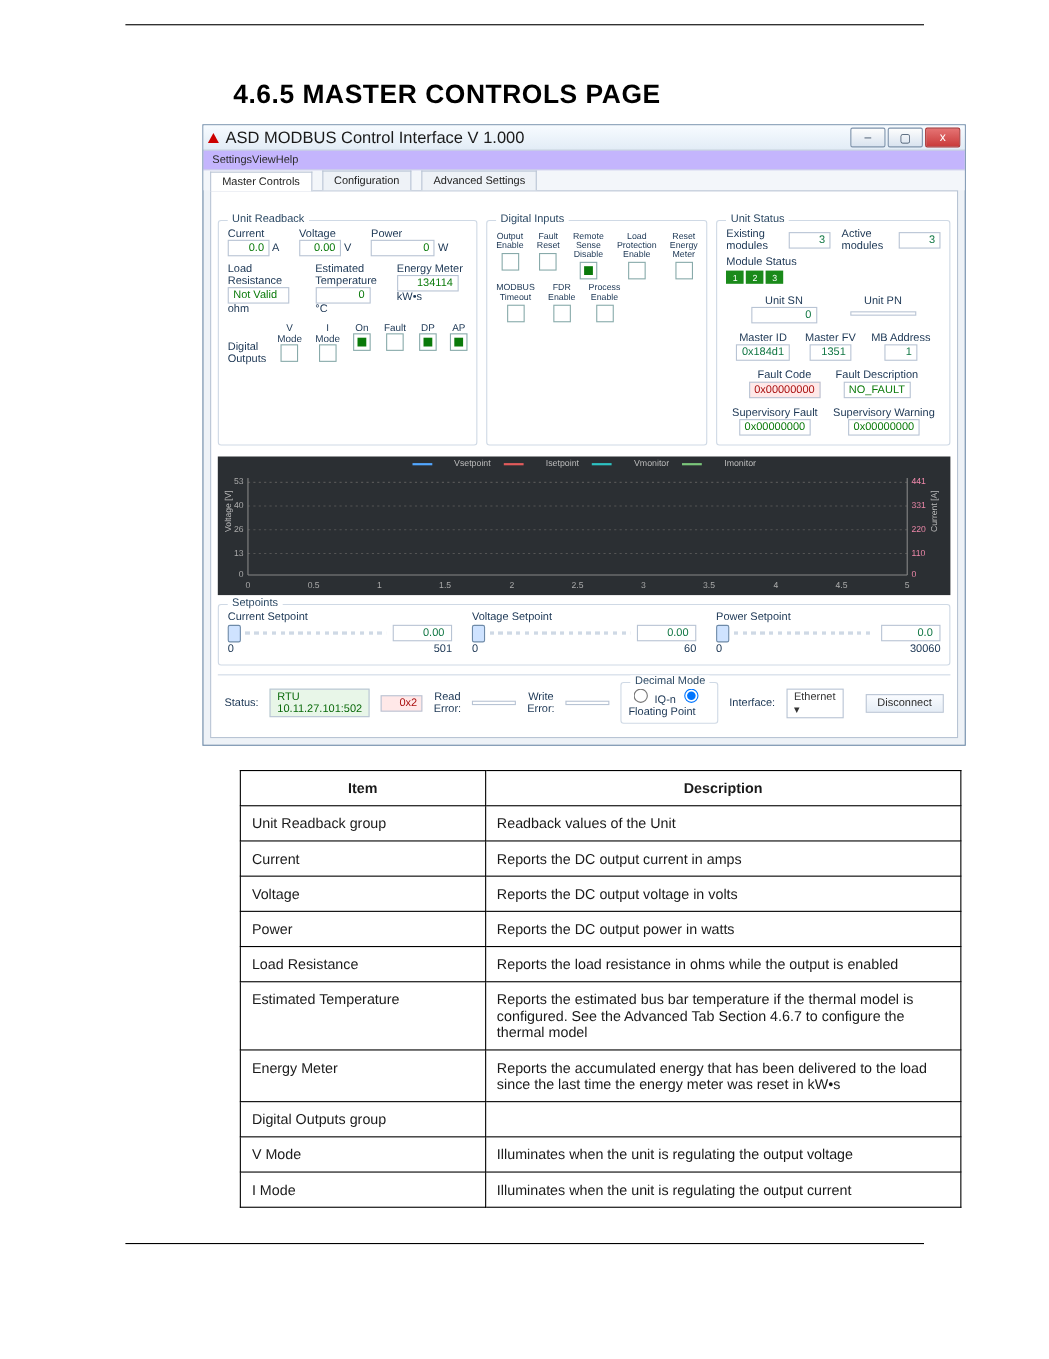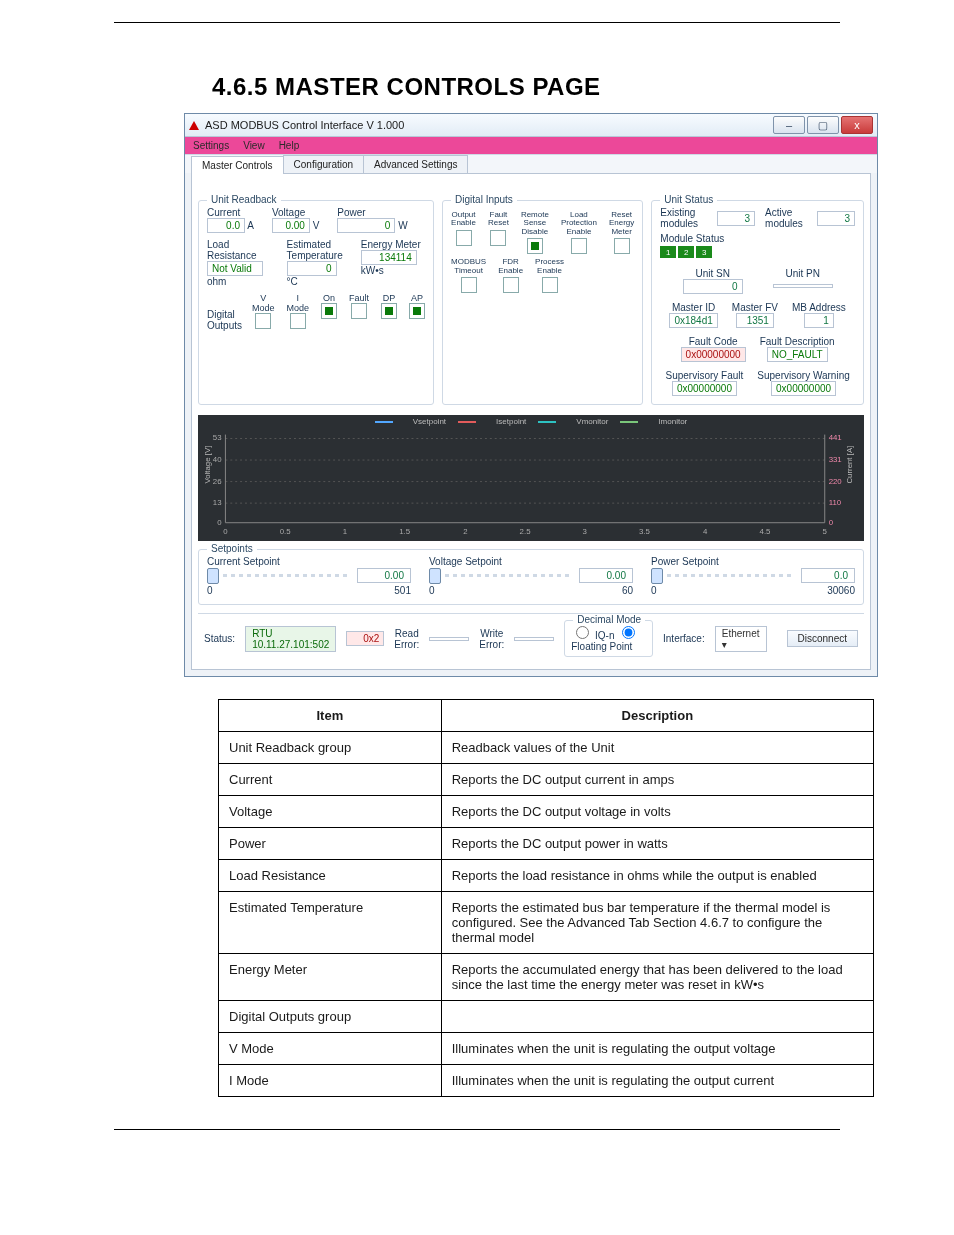--- a/index.html
+++ b/index.html
@@ -4,26 +4,26 @@
 <style>
   html,body{margin:0;padding:0;font-family:Arial,Helvetica,sans-serif;background:#fff;color:#000}
   .page{width:794px;min-height:1235px;margin:0 auto;box-sizing:border-box;padding:22px 34px 0 34px}
   .thin-rule{border:0;border-top:1px solid #000;margin:0 0 4px 0}
   .section-heading{font-family:Arial,Helvetica,sans-serif;font-weight:900;font-size:24px;letter-spacing:.5px;margin:50px 0 12px 98px}
   
   .shot-wrap{margin:0 0 22px 70px;width:694px}
   .win{border:1px solid #6e8aa8;background:#eef2f7;font-size:10px;color:#2a2a2a}
   .titlebar{display:flex;align-items:center;height:22px;background:linear-gradient(#f7fbff,#e2ecf6);border-bottom:1px solid #b9c7d8;padding:0 4px}
   .titlebar .logo{width:0;height:0;border-left:5px solid transparent;border-right:5px solid transparent;border-bottom:9px solid #c00;margin-right:6px}
-  .titlebar .title{flex:1;font-size:11px;color:#1a1a1a}
+  .titlebar .title{flex:1;font-size:15px;color:#1a1a1a}
   .wbtns{display:flex;gap:2px}
   .wbtn{width:30px;height:16px;border:1px solid #7f93ab;border-radius:2px;background:linear-gradient(#fdfdfd,#d9e3ef);display:flex;align-items:center;justify-content:center;font-size:11px;color:#33475f}
   .wbtn.close{background:linear-gradient(#e57373,#c93b3b);border-color:#a33;color:#fff}
-  .menubar{display:flex;gap:14px;padding:3px 8px;background:#ec4899;border-bottom:1px solid #cfd9e5}
-  .tabs{display:flex;gap:0;padding:0 6px;background:#f3f6fa}
+  .menubar{display:flex;padding:3px 8px;background:#c4b5fd;border-bottom:1px solid #cfd9e5}
+  .tabs{display:flex;gap:10px;padding:0 6px;background:#f3f6fa}
   .tab{padding:3px 10px;border:1px solid #b8c4d4;border-bottom:none;background:#eef2f7;margin-right:-1px;font-size:10px;color:#222}
   .tab.active{background:#fff;position:relative;top:1px;z-index:2}
   .content{background:#fff;border:1px solid #b8c4d4;margin:0 6px 6px 6px;padding:6px}
   .row{display:flex;gap:8px}
   .group{border:1px solid #cfd9e5;border-radius:3px;padding:6px 8px 8px 8px;position:relative;margin-top:20px;background:#fff}
   .group>.legend{position:absolute;top:-7px;left:8px;background:#fff;padding:0 4px;color:#2c4964;font-size:10px}
   .lbl{color:#1a3553;font-size:10px}
   .ro{border:1px solid #b8c4d4;background:#fff;padding:1px 4px;min-width:28px;text-align:right;color:#174;display:inline-block}
   .ro.green{color:#0a7a0a}
   .ro.err{background:#ffe8e8;color:#a11}

